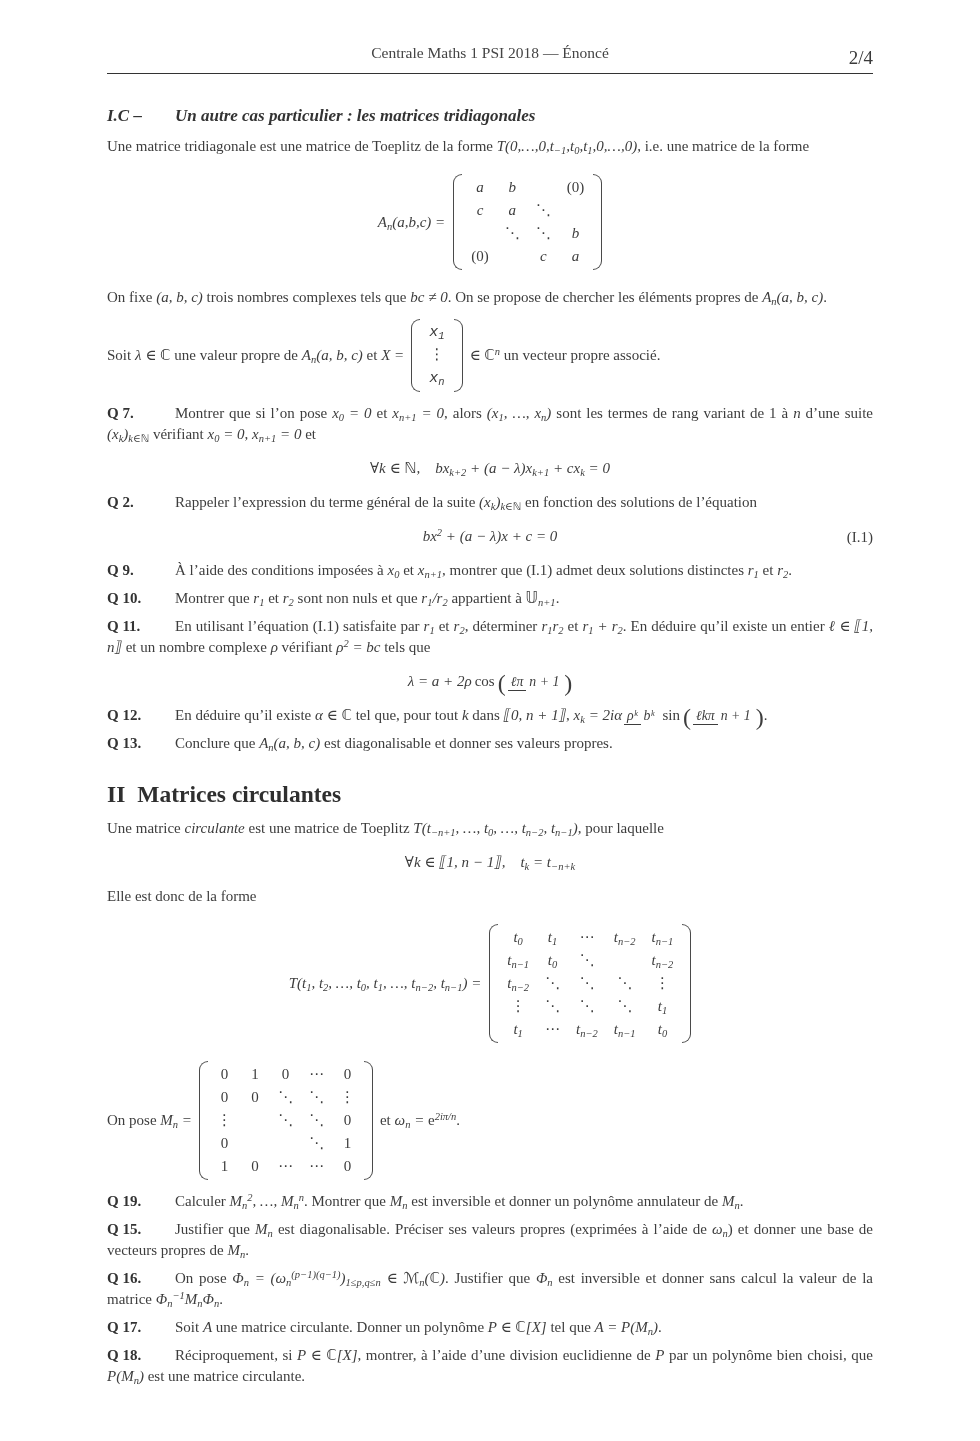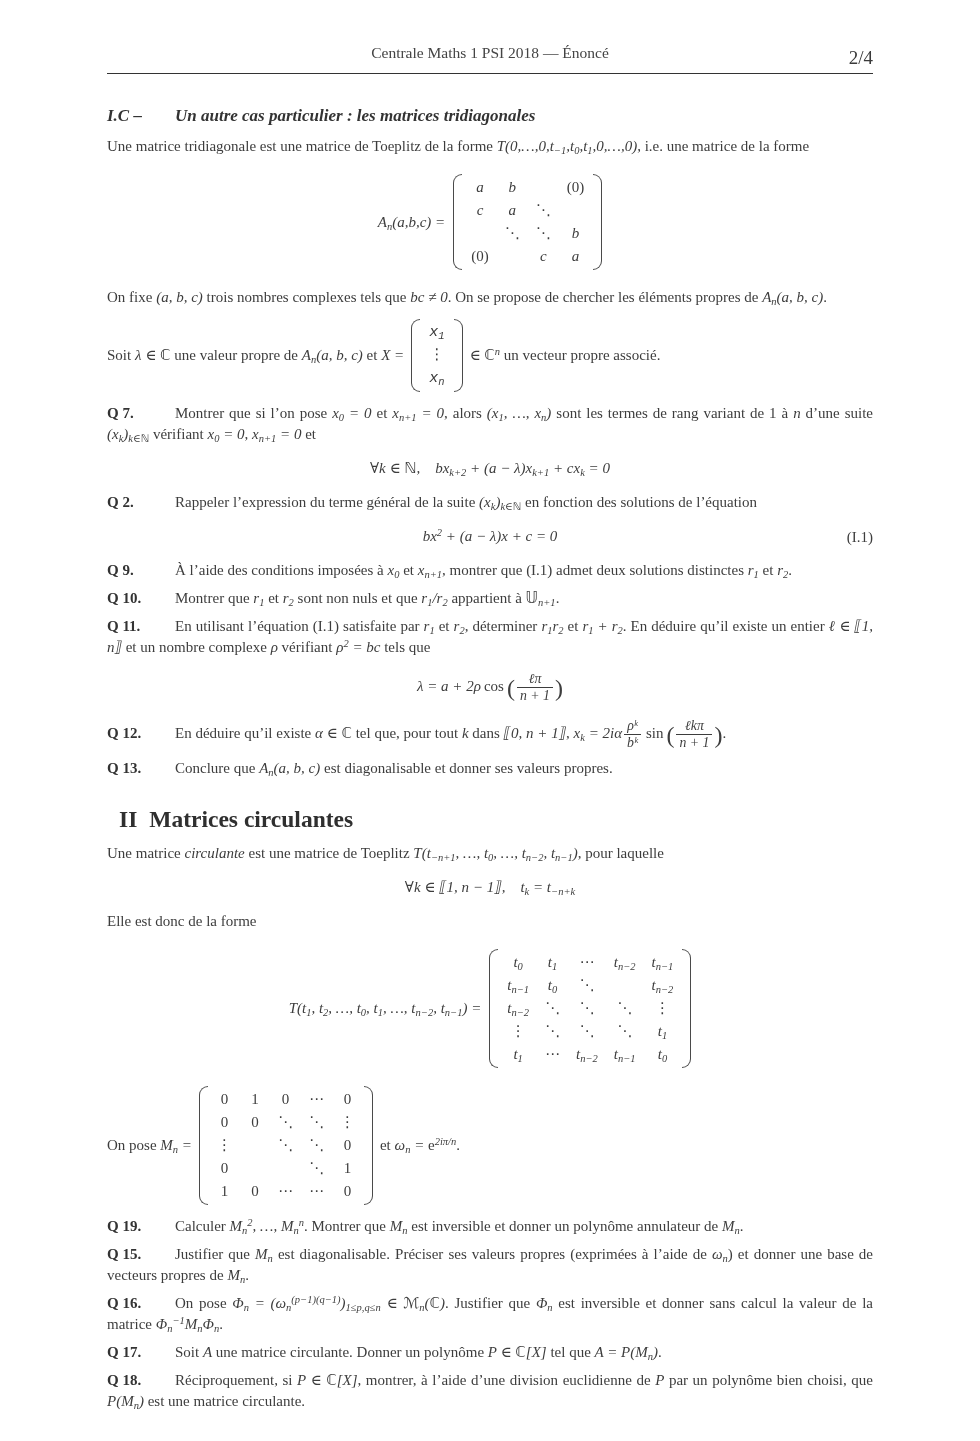--- a/index.html
+++ b/index.html
@@ -22,40 +22,40 @@
   .htitle {
     position:absolute; left:0; right:0; text-align:center;
     font-size: 15.5px; color:#444;
   }
   .hpage { position:absolute; right:0; bottom:-2px; font-size: 19px; color:#3a3a3a; }
   .hrule { border-top: 1.6px solid #333; margin-top: 7px; }
 
   
   .ich { margin: 31px 0 10px 0; font-size: 17px; font-weight: bold; font-style: italic; color:#333; }
   .ichl { display:inline-block; min-width: 68px; }
-  .h2 { margin: 26px 0 10px 12px; font-size: 23.5px; font-weight: bold; font-style: normal; color:#2f2f2f; line-height: 28px; }
+  .h2 { margin: 26px 0 10px 0; font-size: 23.5px; font-weight: bold; font-style: normal; color:#2f2f2f; line-height: 28px; }
   .h2 .h2num { margin-right: 12px; }
 
   
   p.body { margin: 6px 0; text-align: justify; }
   .mi { font-style: italic; }
   .rm { font-style: normal; }
   sub { font-size: 0.7em; vertical-align: -0.3em; line-height: 0; }
   sup { font-size: 0.7em; vertical-align: 0.5em; line-height: 0; }
 
   
   p.q { margin: 7px 0; text-align: justify; }
   .qlab { font-weight: bold; display: inline-block; min-width: 68px; color:#333; }
 
   
   .disp { text-align: center; margin: 13px 0; position: relative; }
   .eqtag { position:absolute; right:0; top:50%; transform: translateY(-50%); }
 
   
-  .frac { display: inline-flex; flex-direction: column; vertical-align: middle; text-align: center; font-size: 0.92em; line-height: 1.18; margin: 0 2px; }
+  .frac { display: inline-flex; flex-direction: row; vertical-align: middle; text-align: center; font-size: 0.92em; line-height: 1.18; margin: 0 2px; }
   .fn { border-bottom: 1px solid currentColor; padding: 0 3px; display:block; }
   .fd { padding: 0 3px; display:block; }
   .bp { font-size: 1.6em; vertical-align: middle; line-height: 0; font-style: normal; font-weight: 300; }
 
   
   .mdisp { display:flex; justify-content:center; align-items:center; gap: 8px; margin: 16px 0; }
   .irow  { display:flex; justify-content:flex-start; align-items:center; gap: 7px; margin: 10px 0; }
   .mat { display:inline-flex; align-items:stretch; }
   .mat .pl { width: 9px; border: 1.6px solid #4a4a4a; border-right: none; border-radius: 13px 0 0 13px; margin: 1px 0; }
   .mat .pr { width: 9px; border: 1.6px solid #4a4a4a; border-left: none; border-radius: 0 13px 13px 0; margin: 1px 0; }

